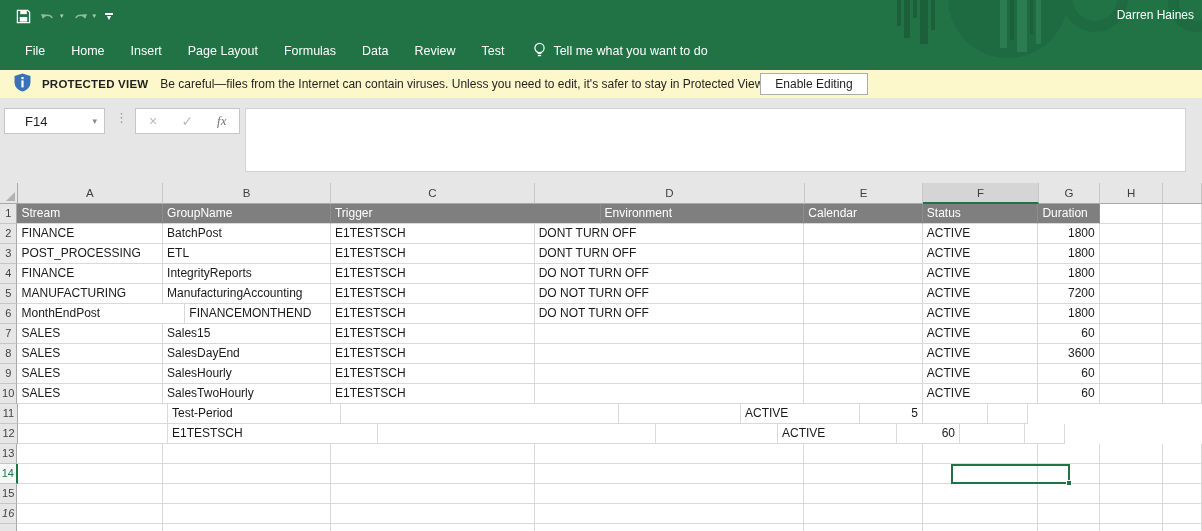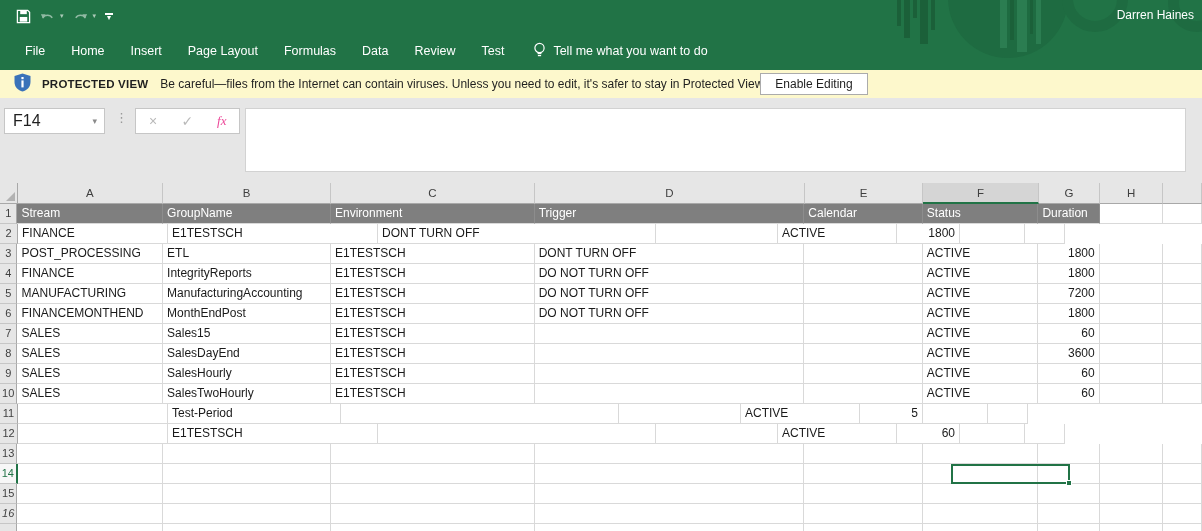--- a/index.html
+++ b/index.html
@@ -29,26 +29,26 @@
   
   .msgbar { position:absolute; left:0; top:70px; width:1202px; height:28px; background:#fdf8cc; display:flex; align-items:center; z-index:3; }
   .shield { margin-left:14px; }
   .msg-label { font-weight:bold; font-size:11.5px; color:#1f1f1f; margin-left:11px; letter-spacing:.2px; }
   .msg-text { font-size:12px; color:#1f1f1f; margin-left:12px; }
   .enable-btn { position:absolute; left:760px; top:3px; width:108px; height:22px; background:#fff; border:1px solid #ababab; font-size:12px; color:#1f1f1f; font-family:inherit; text-align:center; line-height:20px; }
 
   
   .chrome { position:absolute; left:0; top:98px; width:1202px; height:85px; background:#e6e6e6; }
   .namebox { position:absolute; left:4px; top:10px; width:101px; height:26px; background:#fff; border:1px solid #c6c6c6; display:flex; align-items:center; }
-  .namebox .val { font-size:16px; color:#1f1f1f; padding-left:8px; flex:1; }
+  .namebox .val { font-size:13px; color:#1f1f1f; padding-left:8px; flex:1;margin-left:12px; }
   .namebox .arrow { color:#8a8a8a; font-size:9px; padding-right:7px; }
   .fx-dots { position:absolute; left:115px; top:12px; color:#9a9a9a; font-size:13px; letter-spacing:0; }
   .fxbtns { position:absolute; left:135px; top:10px; width:105px; height:26px; background:#fff; border:1px solid #c6c6c6; display:flex; align-items:center; justify-content:space-around; }
   .fxbtns .b { color:#b9b9b9; font-size:14px; width:28px; text-align:center; }
-  .fxbtns .fx { color:#ec4899; font-size:13px; font-style:italic; font-family:"Liberation Serif",serif; }
+  .fxbtns .fx { color:#737373; font-size:13px; font-style:italic; font-family:"Liberation Serif",serif; }
   .formula-input { position:absolute; left:245px; top:10px; width:941px; height:64px; background:#fff; border:1px solid #d2d2d2; font-size:12px; color:#1f1f1f; padding:3px 5px; }
 
   
   .sheet { position:absolute; left:0; top:183px; width:1202px; height:348px; background:#fff; overflow:hidden; }
   .grid-row { display:flex; height:20px; }
   .grid-row.hdr { height:21px; }
   .corner { background:#e6e6e6; border-right:1px solid #a8a8a8; border-bottom:1px solid #a8a8a8; position:relative; }
   .corner .tri { position:absolute; right:2px; bottom:2px; width:0; height:0; border-left:9px solid transparent; border-bottom:9px solid #b2b2b2; }
   .colhdr { background:#e6e6e6; border-right:1px solid #c6c6c6; border-bottom:1px solid #a8a8a8; font-size:11.5px; color:#3f3f3f; text-align:center; line-height:20px; }
   .colhdr.sel { background:#d5d5d5; border-bottom:2px solid #217346; }
@@ -173,31 +173,32 @@
       <div class="colhdr" style="width: 122px;">E</div>
       <div class="colhdr sel" style="width: 119px;">F</div>
       <div class="colhdr" style="width: 63px;">G</div>
       <div class="colhdr" style="width: 65px;">H</div>
       <div class="colhdr" style="width: 40px;"></div>
     </div>
     <div class="grid-row">
       <div class="rowhdr" style="width: 18px;">1</div>
       <div class="cell dark" style="width: 150px;">Stream</div>
       <div class="cell dark" style="width: 173px;">GroupName</div>
+      <div class="cell dark" style="width: 278px;">Trigger</div>
       <div class="cell dark" style="width: 210px;">Environment</div>
-      <div class="cell dark" style="width: 278px;">Trigger</div>
       <div class="cell dark" style="width: 122px;">Calendar</div>
       <div class="cell dark" style="width: 119px;">Status</div>
       <div class="cell dark" style="width: 63px;">Duration</div>
       <div class="cell" style="width: 65px;"></div>
       <div class="cell" style="width: 40px;"></div>
     </div>
     <div class="grid-row">
       <div class="rowhdr" style="width: 18px;">2</div>
       <div class="cell" style="width: 150px;">FINANCE</div>
+      <div class="cell" style="width: 173px;">BatchPost</div>
       <div class="cell" style="width: 210px;">E1TESTSCH</div>
       <div class="cell" style="width: 278px;">DONT TURN OFF</div>
       <div class="cell" style="width: 122px;"></div>
       <div class="cell" style="width: 119px;">ACTIVE</div>
       <div class="cell num" style="width: 63px;">1800</div>
       <div class="cell" style="width: 65px;"></div>
       <div class="cell" style="width: 40px;"></div>
     </div>
     <div class="grid-row">
       <div class="rowhdr" style="width: 18px;">3</div>
@@ -230,22 +231,22 @@
       <div class="cell" style="width: 210px;">E1TESTSCH</div>
       <div class="cell" style="width: 278px;">DO NOT TURN OFF</div>
       <div class="cell" style="width: 122px;"></div>
       <div class="cell" style="width: 119px;">ACTIVE</div>
       <div class="cell num" style="width: 63px;">7200</div>
       <div class="cell" style="width: 65px;"></div>
       <div class="cell" style="width: 40px;"></div>
     </div>
     <div class="grid-row">
       <div class="rowhdr" style="width: 18px;">6</div>
+      <div class="cell" style="width: 173px;">MonthEndPost</div>
       <div class="cell" style="width: 150px;">FINANCEMONTHEND</div>
-      <div class="cell" style="width: 173px;">MonthEndPost</div>
       <div class="cell" style="width: 210px;">E1TESTSCH</div>
       <div class="cell" style="width: 278px;">DO NOT TURN OFF</div>
       <div class="cell" style="width: 122px;"></div>
       <div class="cell" style="width: 119px;">ACTIVE</div>
       <div class="cell num" style="width: 63px;">1800</div>
       <div class="cell" style="width: 65px;"></div>
       <div class="cell" style="width: 40px;"></div>
     </div>
     <div class="grid-row">
       <div class="rowhdr" style="width: 18px;">7</div>

